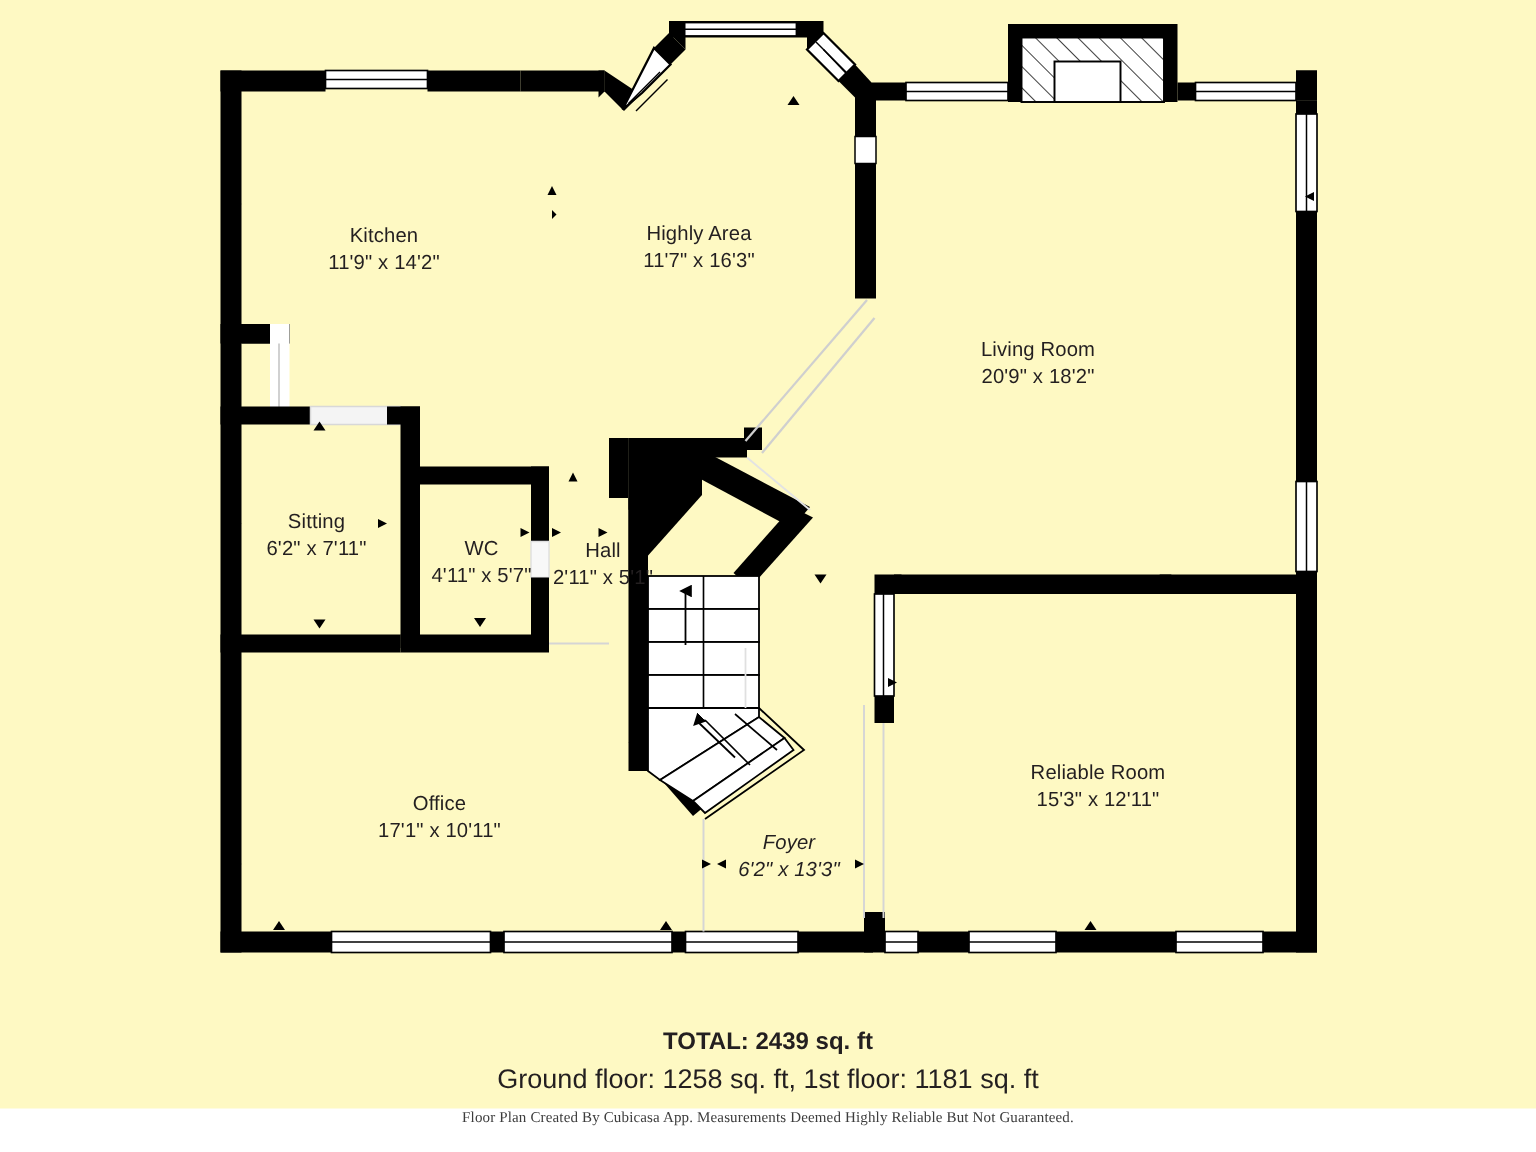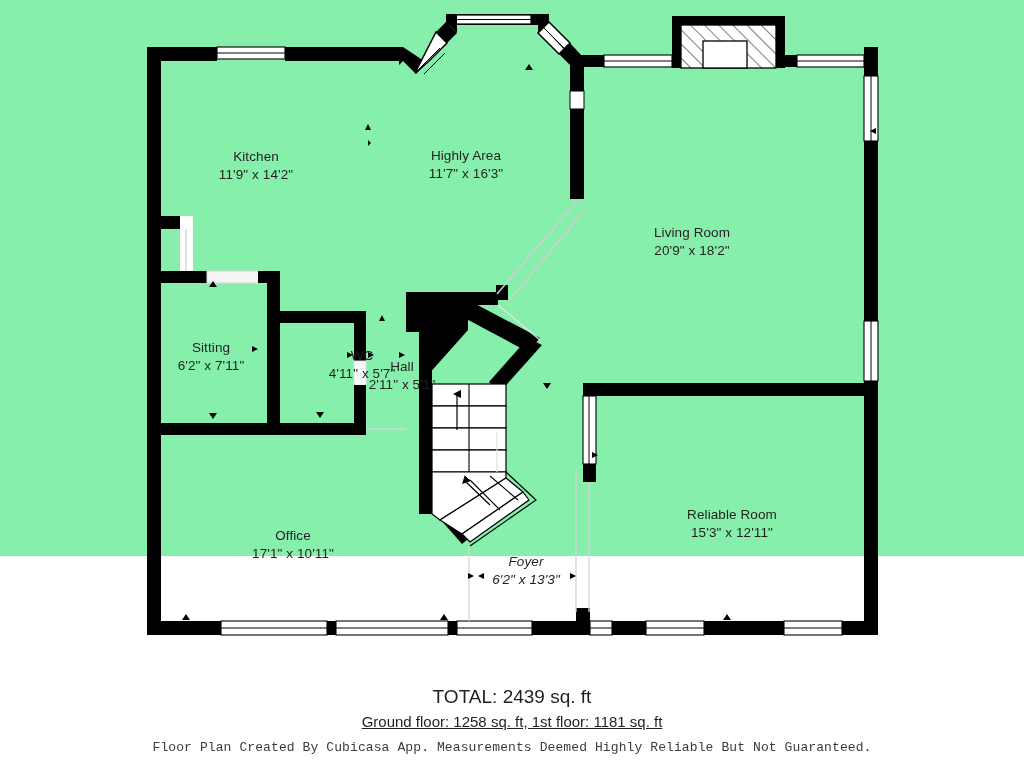--- a/index.html
+++ b/index.html
@@ -8,22 +8,22 @@
     padding: 0;
     background: #ffffff;
     width: 1024px;
     height: 768px;
     overflow: hidden;
     font-family: "Liberation Sans", sans-serif;
   }
   #page {
     position: relative;
     width: 1024px;
-    height: 556px;
-    background: #86efac;
+    height: 739px;
+    background: #fef9c3;
   }
   #plan-svg {
     position: absolute;
     left: 0;
     top: 0;
     width: 1024px;
     height: 768px;
     display: block;
   }
   .room-label {
@@ -50,39 +50,38 @@
     position: absolute;
     left: 0;
     top: 683px;
     width: 1024px;
     text-align: center;
     color: #231f20;
     font-family: "Liberation Sans", sans-serif;
   }
   #summary .sum-total {
     display: block;
-    font-size: 19px;
-    font-weight: normal;
+    font-size: 16px;
+    font-weight: bold;
     line-height: 1.45;
   }
   #summary .sum-line {
     display: block;
-    font-size: 15px;
+    font-size: 18px;
     line-height: 1.45;
-    text-decoration: underline;
   }
   #credit {
     position: absolute;
     left: 0;
     top: 740px;
     width: 1024px;
     text-align: center;
-    font-size: 13px;
+    font-size: 10px;
     color: #3c3c3c;
-    font-family: Liberation Mono, monospace;
+    font-family: Liberation Serif, serif;
     letter-spacing: 0.1px;
   }
 </style>
 </head>
 <body>
 
 <div id="page">
 
   <svg id="plan-svg" viewBox="0 0 1024 768">
     <defs>
@@ -304,21 +303,21 @@
   <div class="room-label" style="left:692px; top:224px;">
     <span class="rm-name">Living Room</span>
     <span class="rm-dim">20'9" x 18'2"</span>
   </div>
 
   <div class="room-label" style="left:211px; top:339px;">
     <span class="rm-name">Sitting</span>
     <span class="rm-dim">6'2" x 7'11"</span>
   </div>
 
-  <div class="room-label" style="left:321px; top:347px;margin-left:41px;">
+  <div class="room-label" style="left:321px; top:357px;">
     <span class="rm-name">WC</span>
     <span class="rm-dim">4'11" x 5'7"</span>
   </div>
 
   <div class="room-label" style="left:402px; top:358px;">
     <span class="rm-name">Hall</span>
     <span class="rm-dim">2'11" x 5'1"</span>
   </div>
 
   <div class="room-label" style="left:293px; top:527px;">

